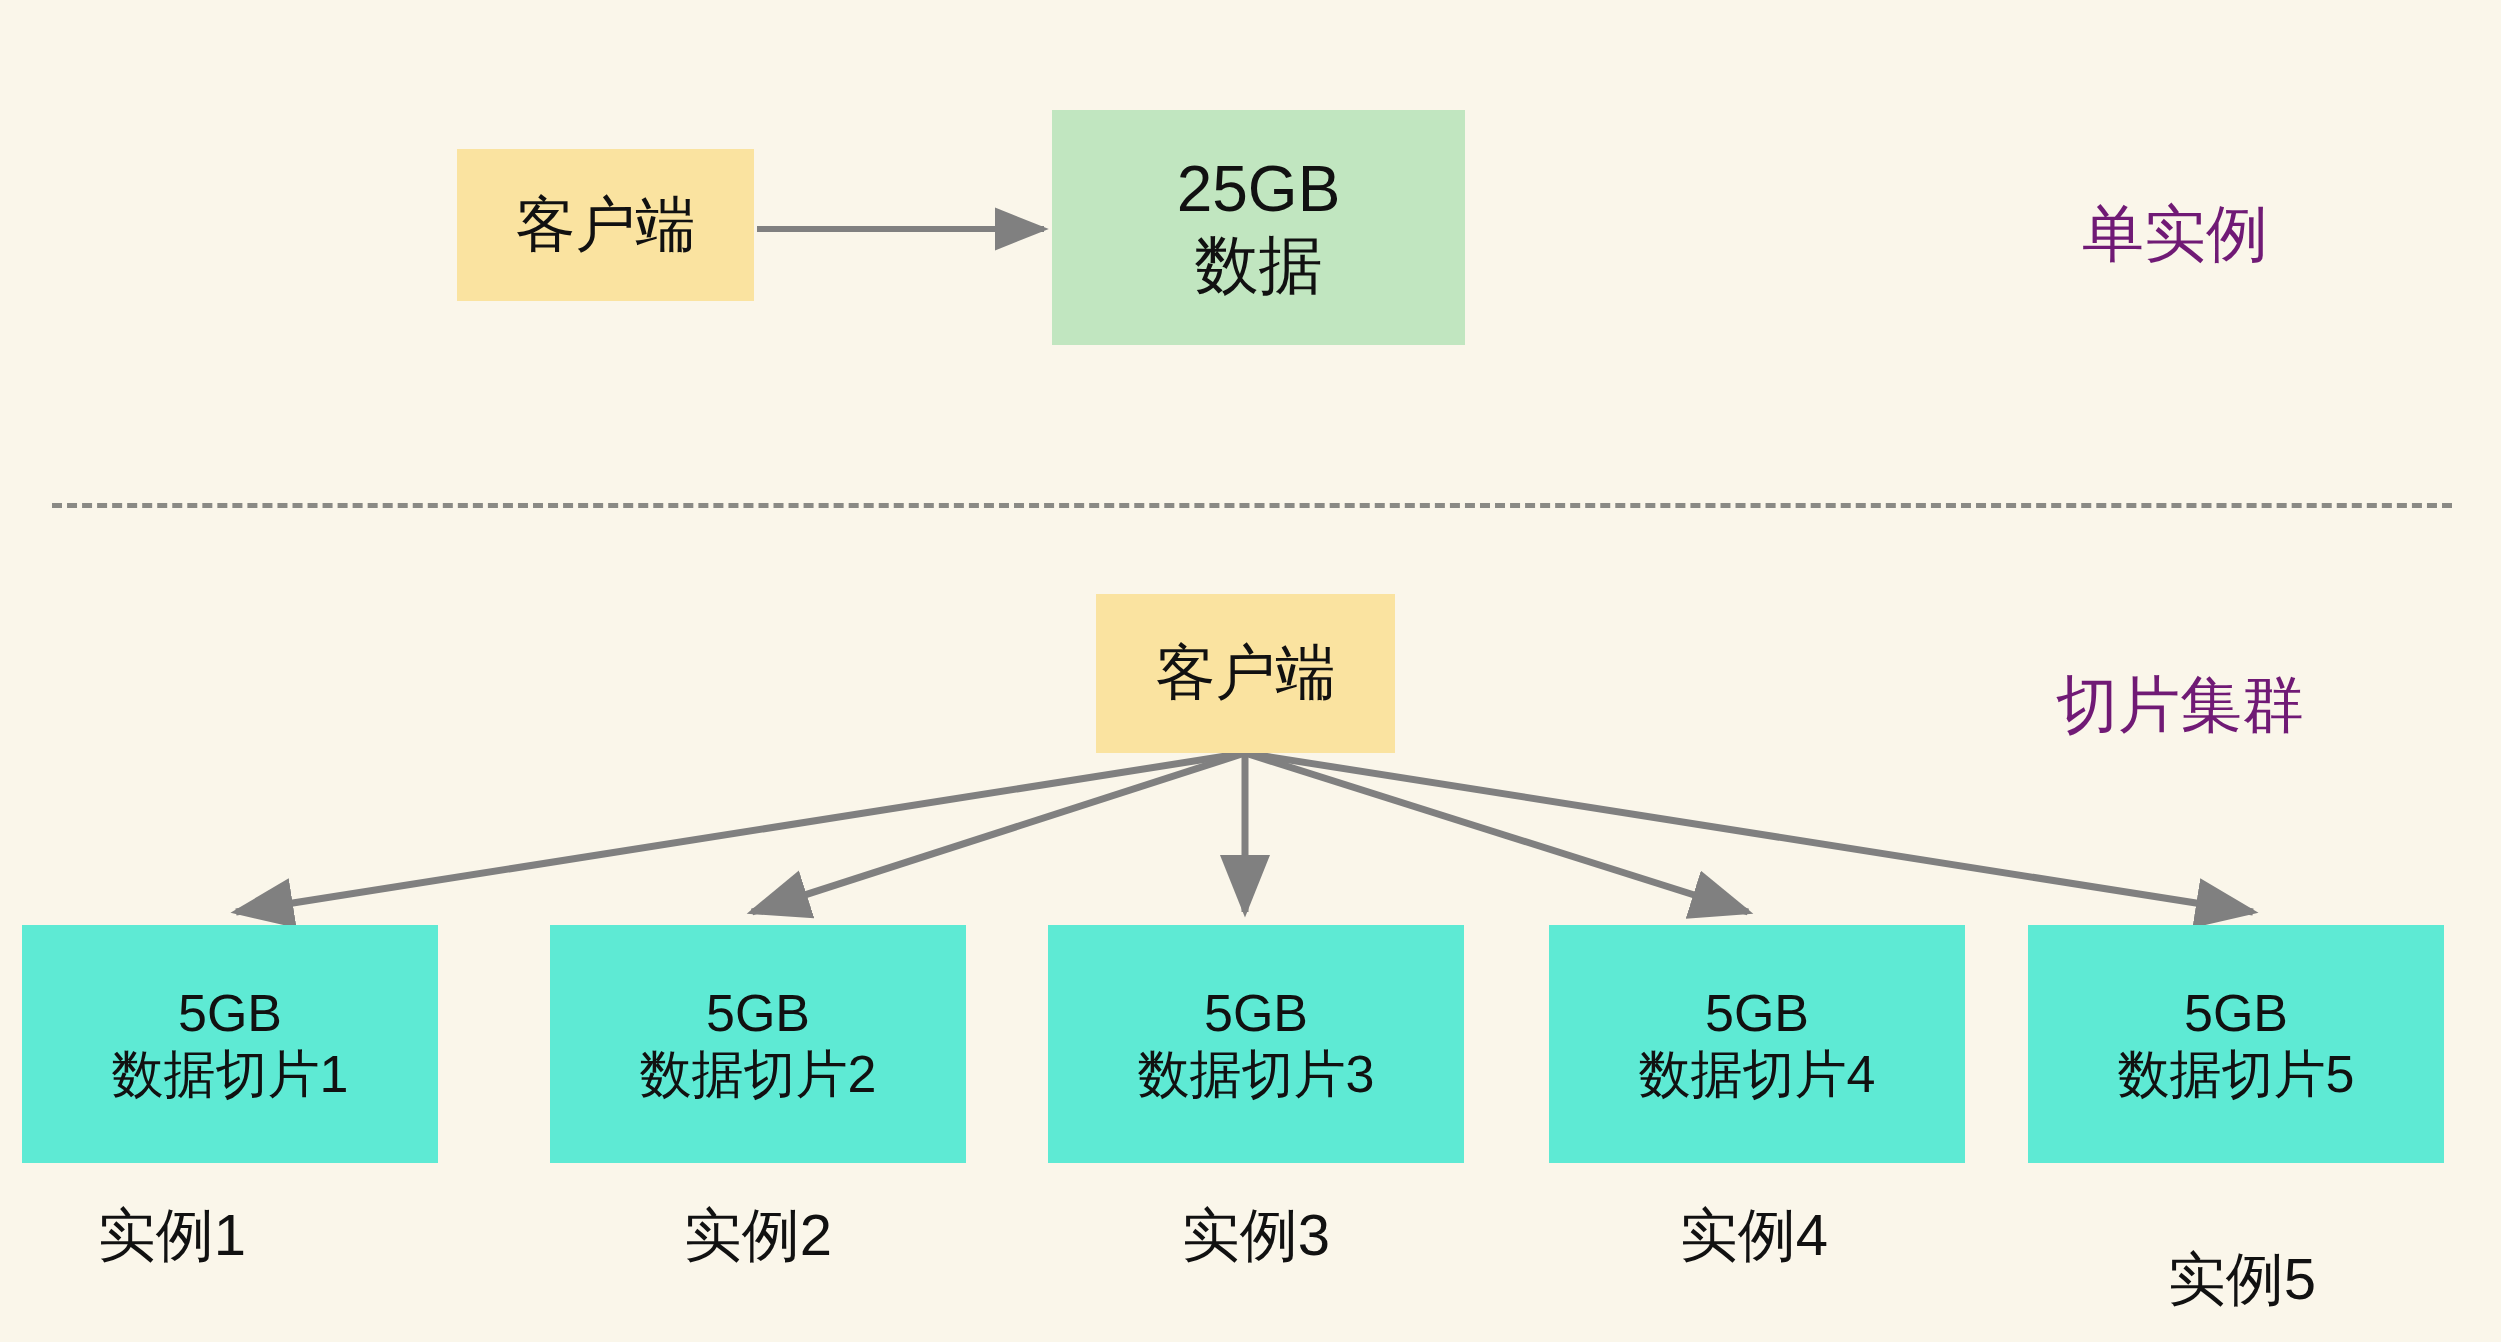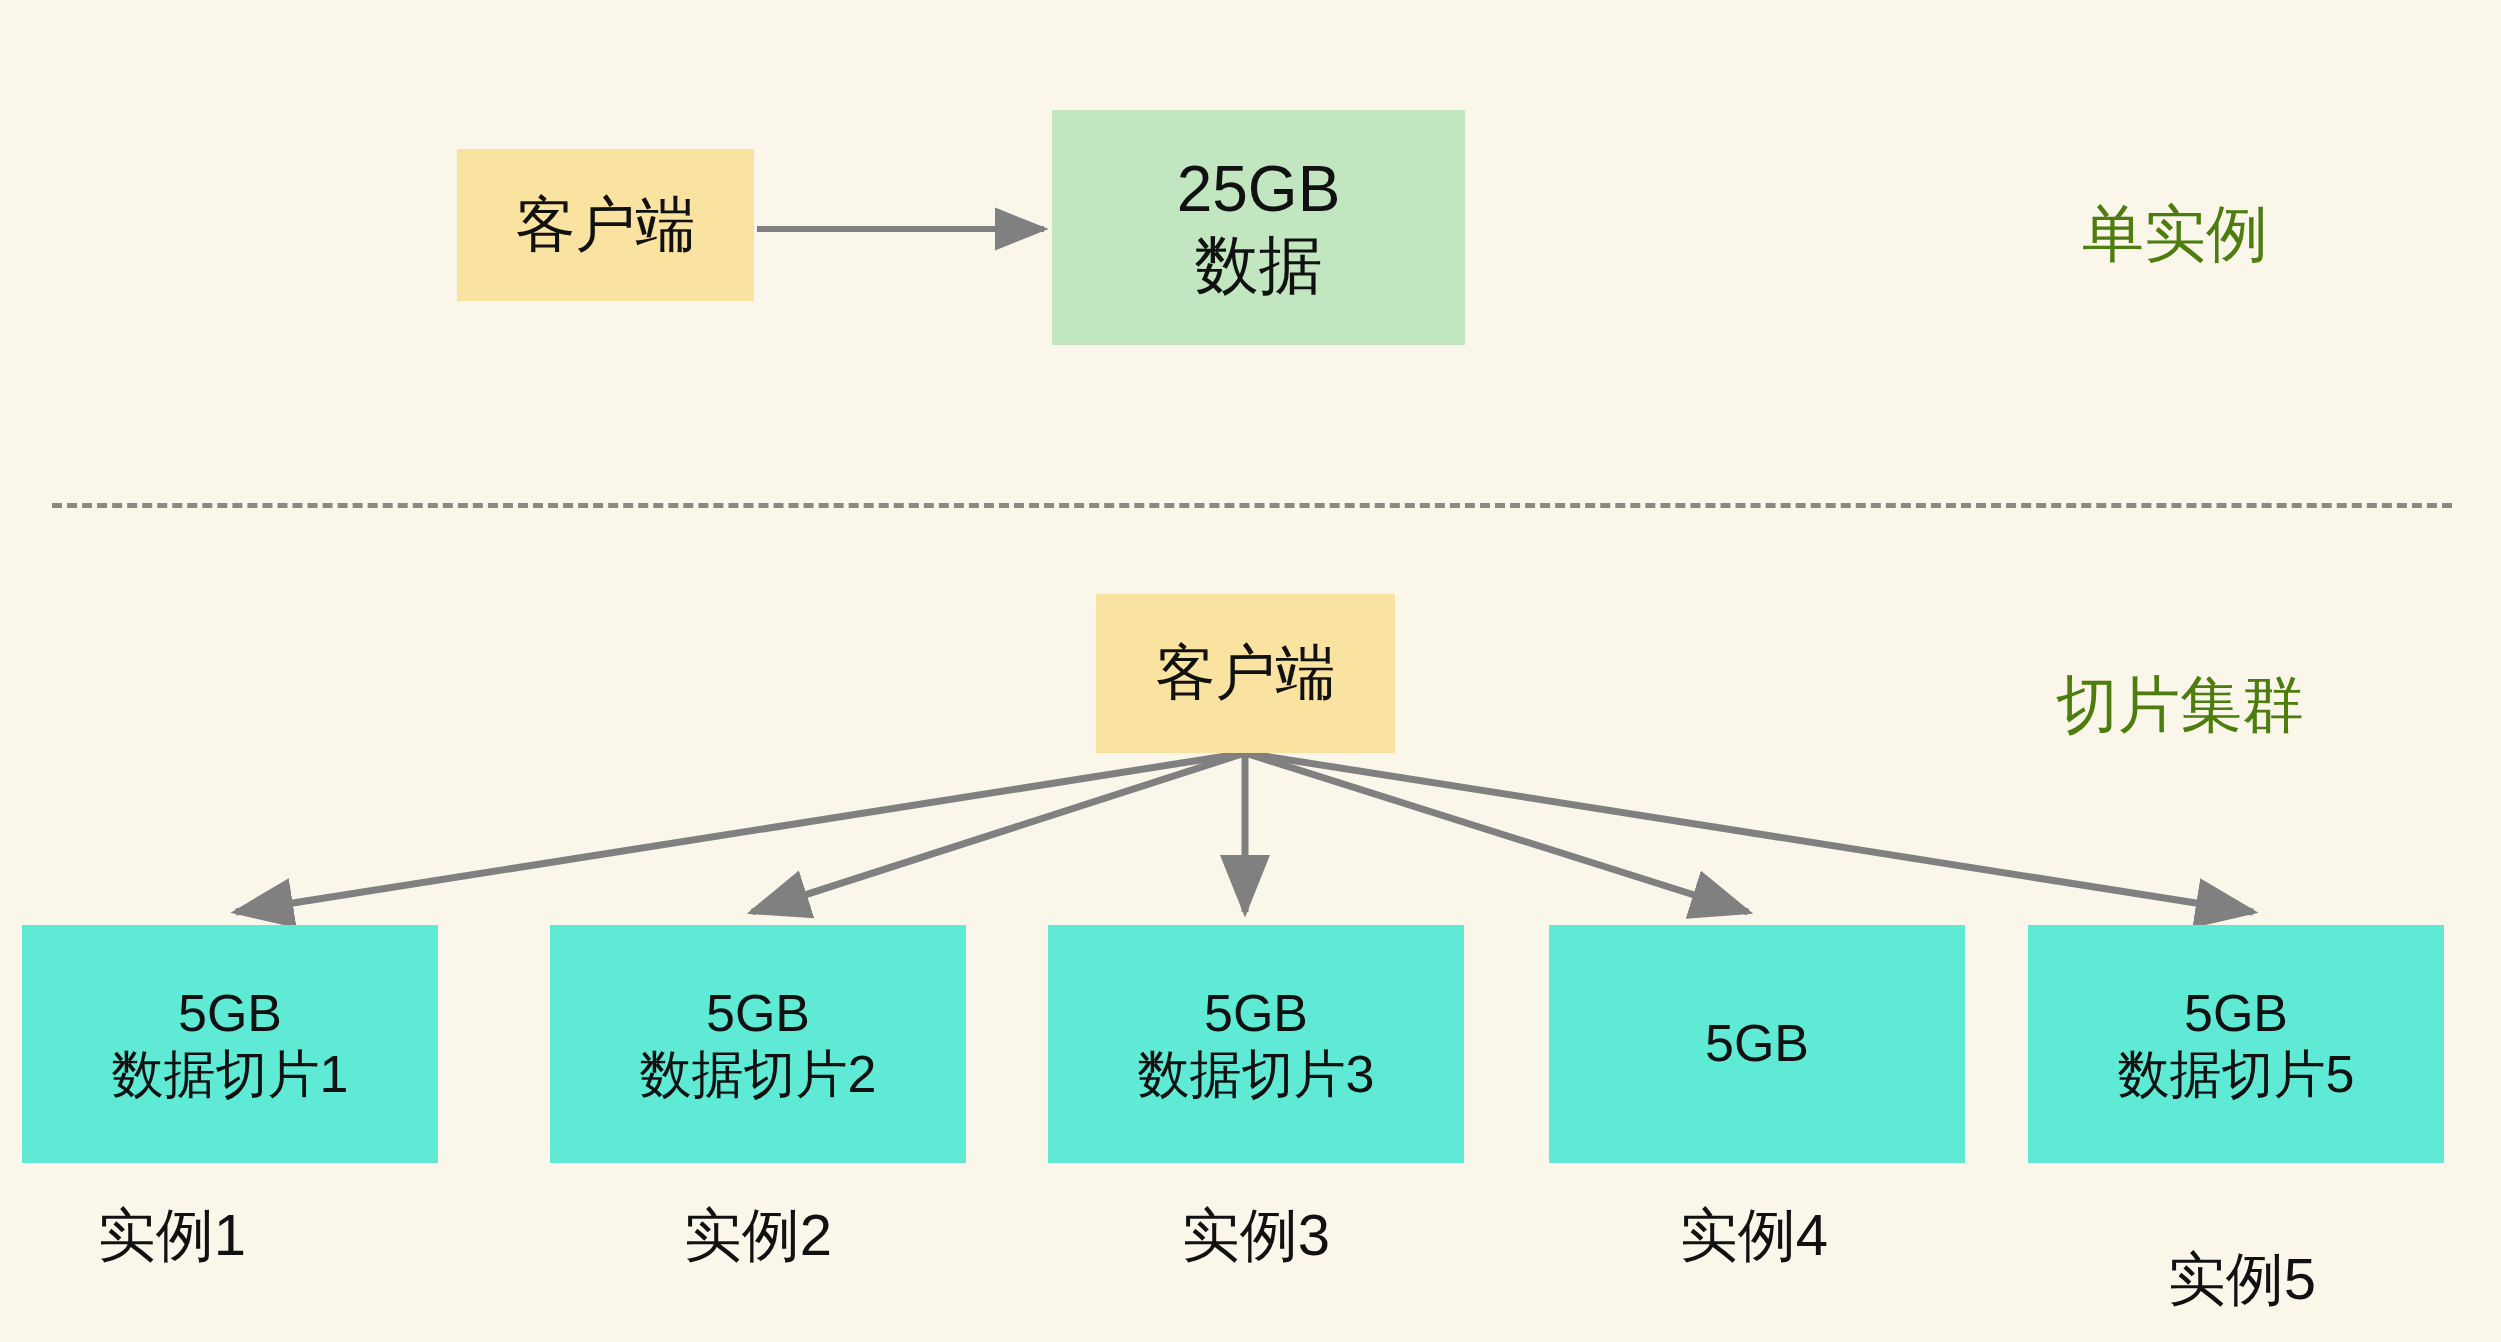--- a/index.html
+++ b/index.html
@@ -40,21 +40,21 @@
   }
   .node-single-store {
     background: #c1e6c0;
     font-size: 64px;
   }
   .node-line {
     display: block;
   }
   .side-label {
     position: absolute;
-    color: #4d7c0f;
+    color: #701a75;
     font-size: 62px;
     white-space: nowrap;
     text-align: center;
   }
   .inst-label {
     position: absolute;
     color: #111111;
     font-size: 58px;
     white-space: nowrap;
     text-align: center;
@@ -120,20 +120,21 @@
   <div class="node node-shard" style="left:550px; top:925px; width:416px; height:238px;">
     <span class="node-line">5GB</span>
     <span class="node-line">数据切片2</span>
   </div>
   <div class="node node-shard" style="left:1048px; top:925px; width:416px; height:238px;">
     <span class="node-line">5GB</span>
     <span class="node-line">数据切片3</span>
   </div>
   <div class="node node-shard" style="left:1549px; top:925px; width:416px; height:238px;">
     <span class="node-line">5GB</span>
+    <span class="node-line">数据切片4</span>
   </div>
   <div class="node node-shard" style="left:2028px; top:925px; width:416px; height:238px;">
     <span class="node-line">5GB</span>
     <span class="node-line">数据切片5</span>
   </div>
 
   <div class="inst-label" style="left:22px; top:1197px; width:300px;">实例1</div>
   <div class="inst-label" style="left:608px; top:1197px; width:300px;">实例2</div>
   <div class="inst-label" style="left:1106px; top:1197px; width:300px;">实例3</div>
   <div class="inst-label" style="left:1604px; top:1197px; width:300px;">实例4</div>

